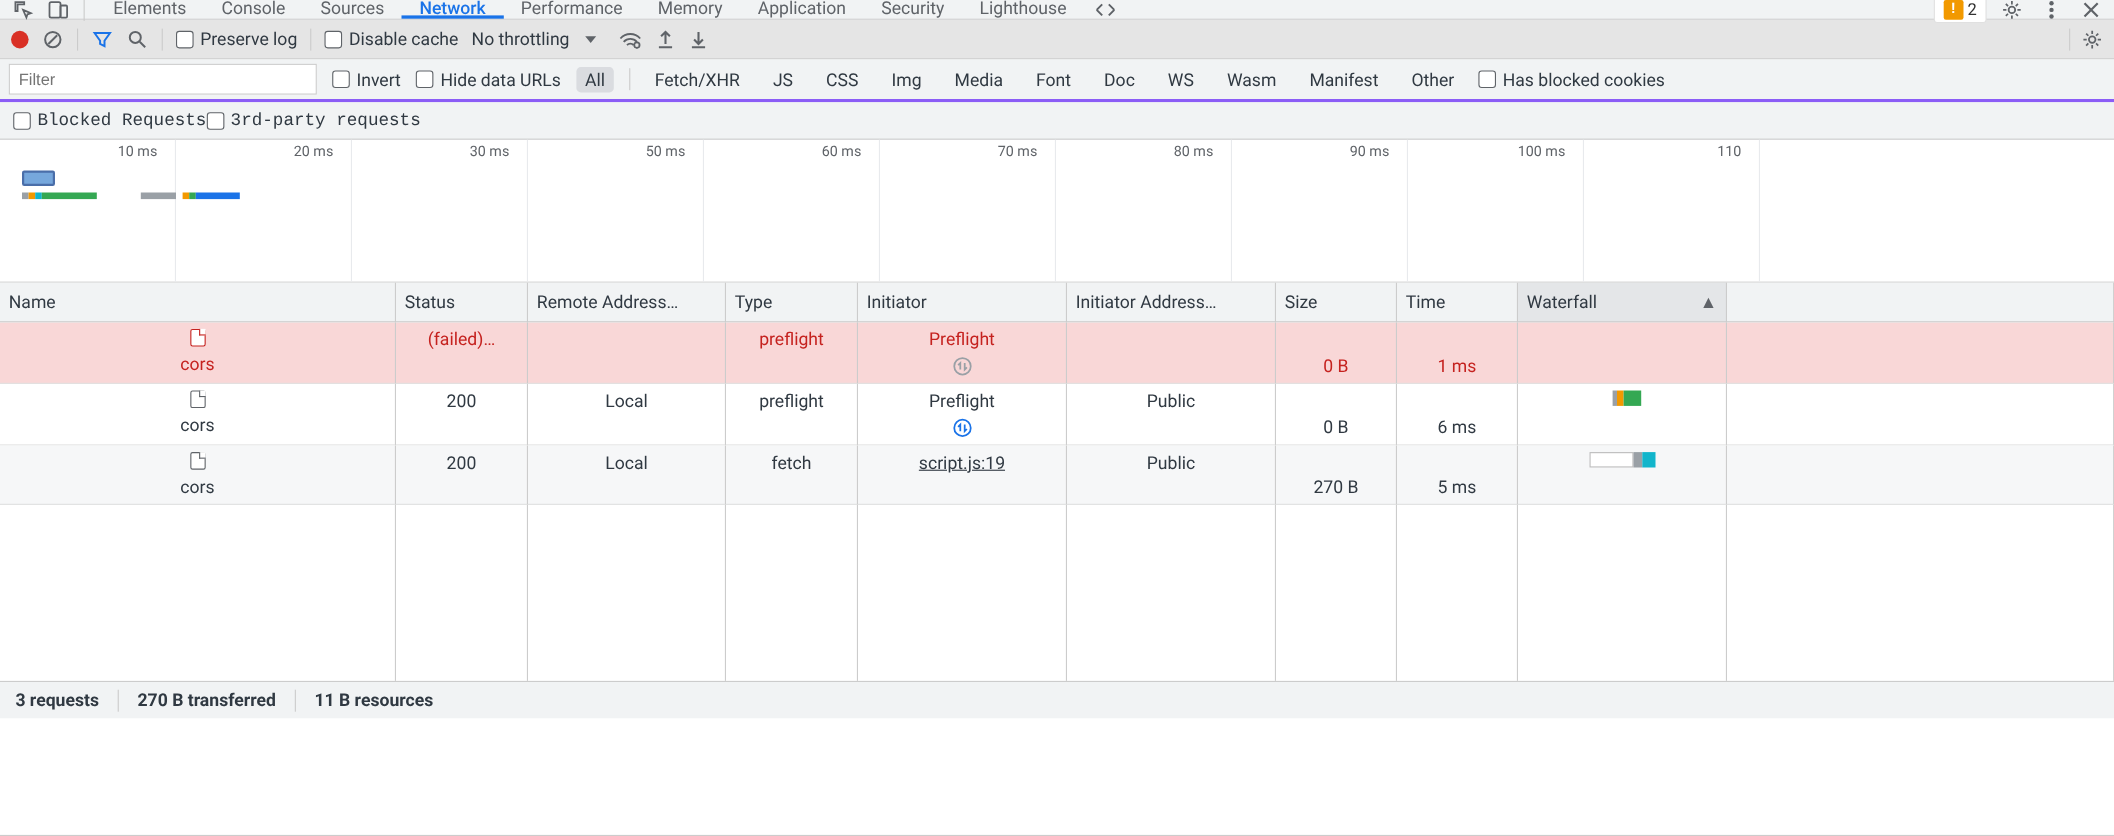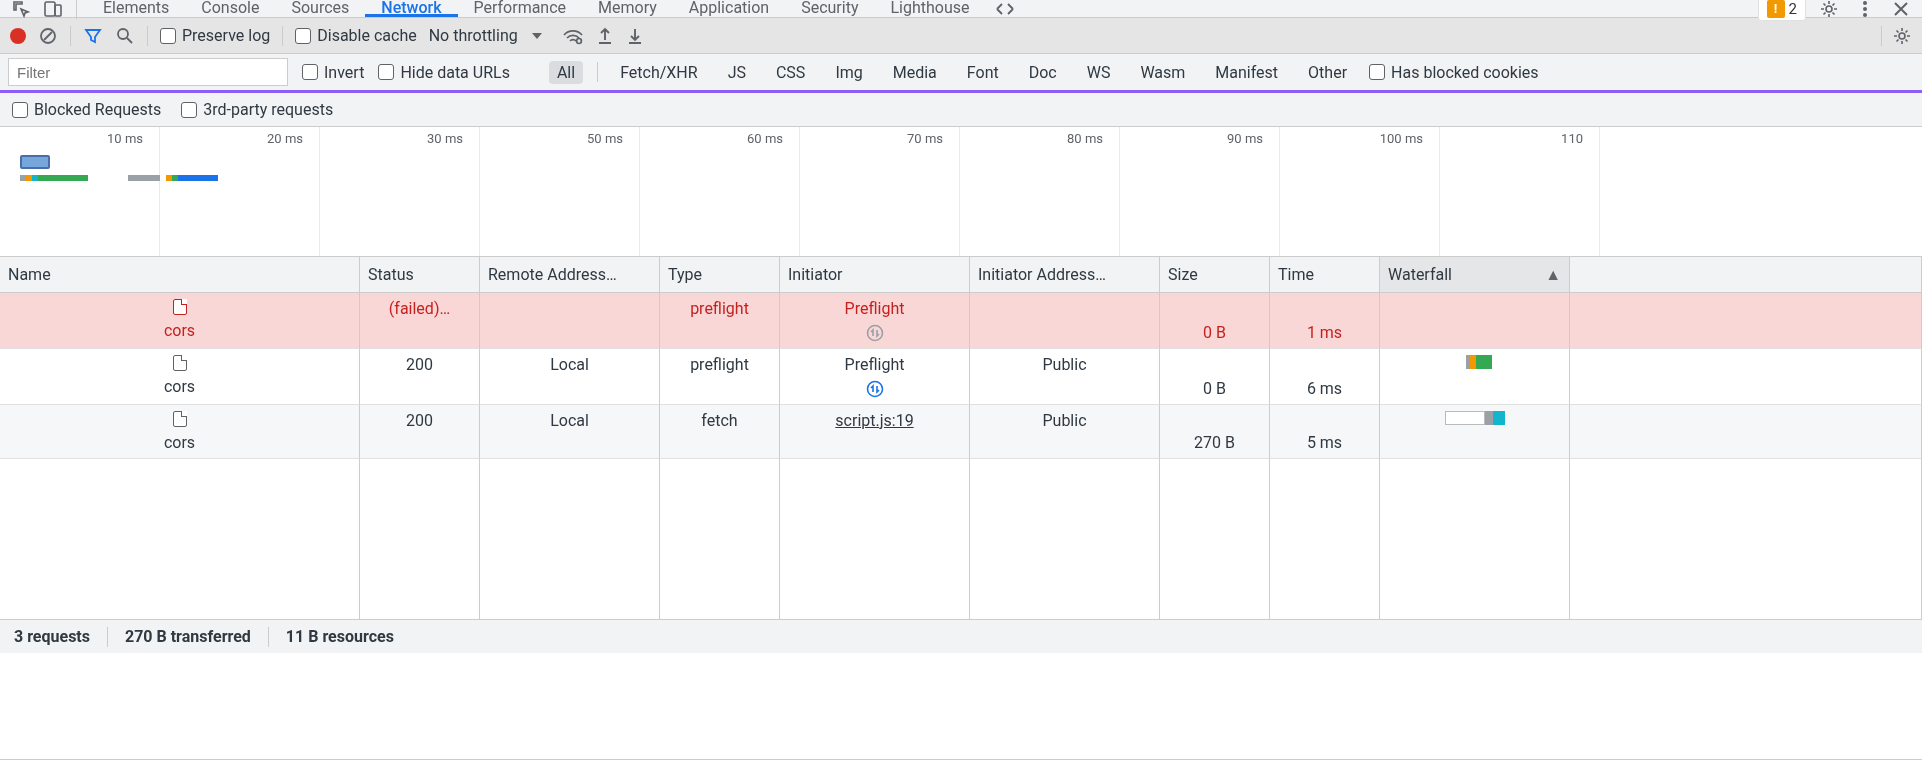--- a/index.html
+++ b/index.html
@@ -74,28 +74,28 @@
     display:flex; align-items:center; flex-wrap:wrap;
     min-height:38px;
     border-bottom:3px solid #8b5cf6; background:#f1f3f4;
     padding:4px 8px; gap:14px;
     font-size:16px;
   }
   .filter-input {
     width:280px; height:28px; border:1px solid #cccccc;
     padding:2px 8px; font-size:15px; color:#5f6368; background:#fff;
   }
-  .filter-types { display:flex; align-items:center; gap:14px;margin-left:25px;}
+  .filter-types { display:flex; align-items:center; gap:14px;}
   .type-pill { padding:2px 8px; border-radius:4px; color:#303942; cursor:pointer;}
   .type-pill.active { background:#dadce0;}
   .type-sep { width:1px; height:20px; background:#cbcbcb;}
   .filter-row2 {
     display:flex; align-items:center; height:34px;
     border-bottom:1px solid #cccccc; background:#f1f3f4;
-    padding:0 12px; gap:20px; font-size:16px;
+    padding:0 12px; font-size:16px;font-family:Liberation Mono, monospace;
   }
 
   
   .overview {
     height:130px; border-bottom:1px solid #cccccc; position:relative;
     display:flex;
   }
   .tick {
     flex:0 0 auto; width:160px; height:100%; border-right:1px solid #e8eaed;
     position:relative; font-size:13px; color:#5f6368;

